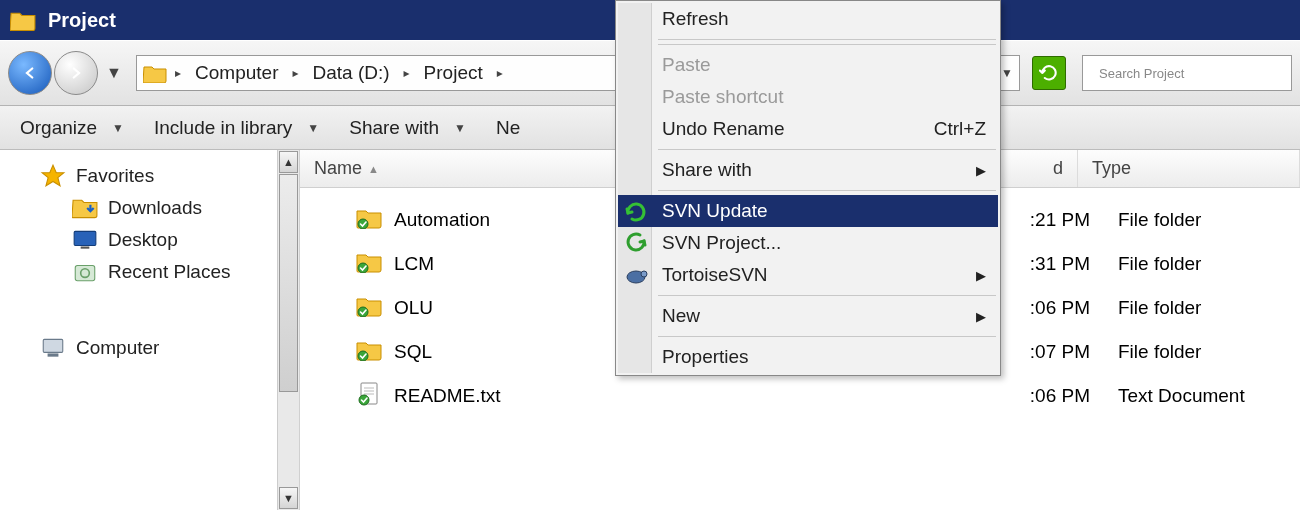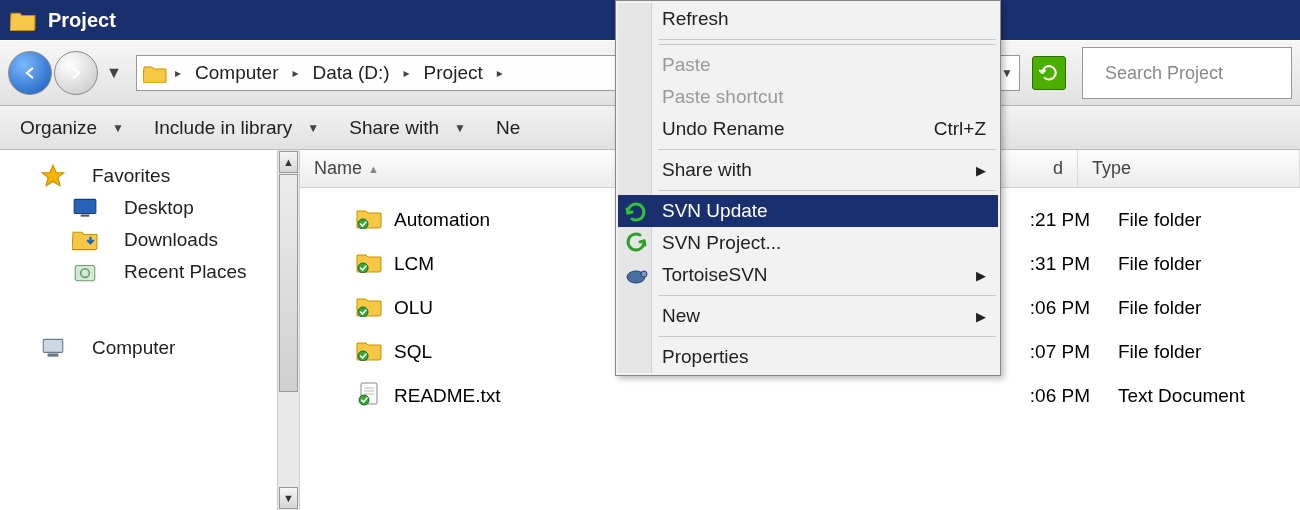--- a/index.html
+++ b/index.html
@@ -36,22 +36,22 @@
   .breadcrumb .arrow { color:#444; font-size:12px;}
   .folder-icon {
     width: 24px; height: 20px; display: inline-block;
   }
   .refresh-btn {
     width: 34px; height: 34px; background: #4CAF00;
     border: 1px solid #2e6b00; border-radius: 3px; display: flex; align-items: center; justify-content: center;
     margin-left: 6px; margin-right: 10px;
   }
   .searchbox {
-    width: 210px; height: 52px; background: #fff; border: 1px solid #999;
-    display: flex; align-items: center; padding: 0 22px; color: #888; font-size: 18px;
+    width: 210px; height: 36px; background: #fff; border: 1px solid #999;
+    display: flex; align-items: center; padding: 0 16px; color: #888; font-size: 13px;
   }
 
   .toolbar {
     height: 44px; background: linear-gradient(#f2f2f2,#e2e2e2);
     border-bottom: 1px solid #bcbcbc;
     display: flex; align-items: center; padding: 0 14px; gap: 18px;
     font-size: 19px; color: #222;
   }
   .toolbar .item { display: flex; align-items: center; gap: 15px; padding: 3px 6px; }
   .toolbar .drop { font-size: 12px; color: #444; }
@@ -60,21 +60,21 @@
     display: flex; height: calc(510px - 40px - 66px - 44px);
     position: relative;
   }
 
   .sidebar {
     width: 300px; background: #fff; border-right: 1px solid #d0d0d0;
     overflow-y: auto; padding: 10px 0; font-size: 19px; color: #222;
     position: relative;
   }
   .sidebar .tree-item {
-    display: flex; gap: 26px; padding: 5px 8px 5px 40px; white-space: nowrap;
+    display: flex; gap: 10px; padding: 5px 8px 5px 40px; white-space: nowrap;
   }
   .sidebar .tree-item.indent { padding-left: 72px; }
   .sidebar .tree-item .sicon { width: 26px; height: 22px; display:flex; align-items:center; justify-content:center;}
 
   .scrollbar-v {
     position: absolute; right: 0; top: 0; bottom: 0; width: 22px;
     background: #e9e9e9; border-left: 1px solid #ccc;
     display: flex; flex-direction: column;
   }
   .scroll-arrow {
@@ -217,35 +217,35 @@
       <div class="tree-item">
         <span class="sicon">
           <svg viewBox="0 0 24 24">
               <path d="M12 2 L15 9 L22 9 L16.5 13.5 L18.5 21 L12 17 L5.5 21 L7.5 13.5 L2 9 L9 9 Z" fill="#f6b400" stroke="#c98f00"></path>
             </svg>
         </span>
         <span>Favorites</span>
       </div>
       <div class="tree-item indent">
         <span class="sicon">
+          <svg viewBox="0 0 24 22">
+              <path d="M1 4 h8 l2 2 h12 v12 a2 2 0 0 1 -2 2 h-20 a1 1 0 0 1 -1 -1 z" fill="#f6c845" stroke="#c98f00"></path>
+              <path d="M17 8 v6 m-3 -3 l3 3 l3 -3" stroke="#1a60c4" stroke-width="2" fill="none"></path>
+            </svg>
+        </span>
+        <span>Downloads</span>
+      </div>
+      <div class="tree-item indent">
+        <span class="sicon">
           <svg viewBox="0 0 24 24">
               <rect x="2" y="4" width="20" height="13" rx="1" fill="#2862b8" stroke="#133d7a"></rect>
               <rect x="8" y="18" width="8" height="2" fill="#555"></rect>
             </svg>
         </span>
         <span>Desktop</span>
-      </div>
-      <div class="tree-item indent">
-        <span class="sicon">
-          <svg viewBox="0 0 24 22">
-              <path d="M1 4 h8 l2 2 h12 v12 a2 2 0 0 1 -2 2 h-20 a1 1 0 0 1 -1 -1 z" fill="#f6c845" stroke="#c98f00"></path>
-              <path d="M17 8 v6 m-3 -3 l3 3 l3 -3" stroke="#1a60c4" stroke-width="2" fill="none"></path>
-            </svg>
-        </span>
-        <span>Downloads</span>
       </div>
       <div class="tree-item indent">
         <span class="sicon">
           <svg viewBox="0 0 24 24">
               <rect x="3" y="6" width="18" height="14" rx="2" fill="#d6e9d6" stroke="#6aa06a"></rect>
               <circle cx="12" cy="13" r="4" fill="none" stroke="#6aa06a" stroke-width="1.5"></circle>
             </svg>
         </span>
         <span>Recent Places</span>
       </div>

